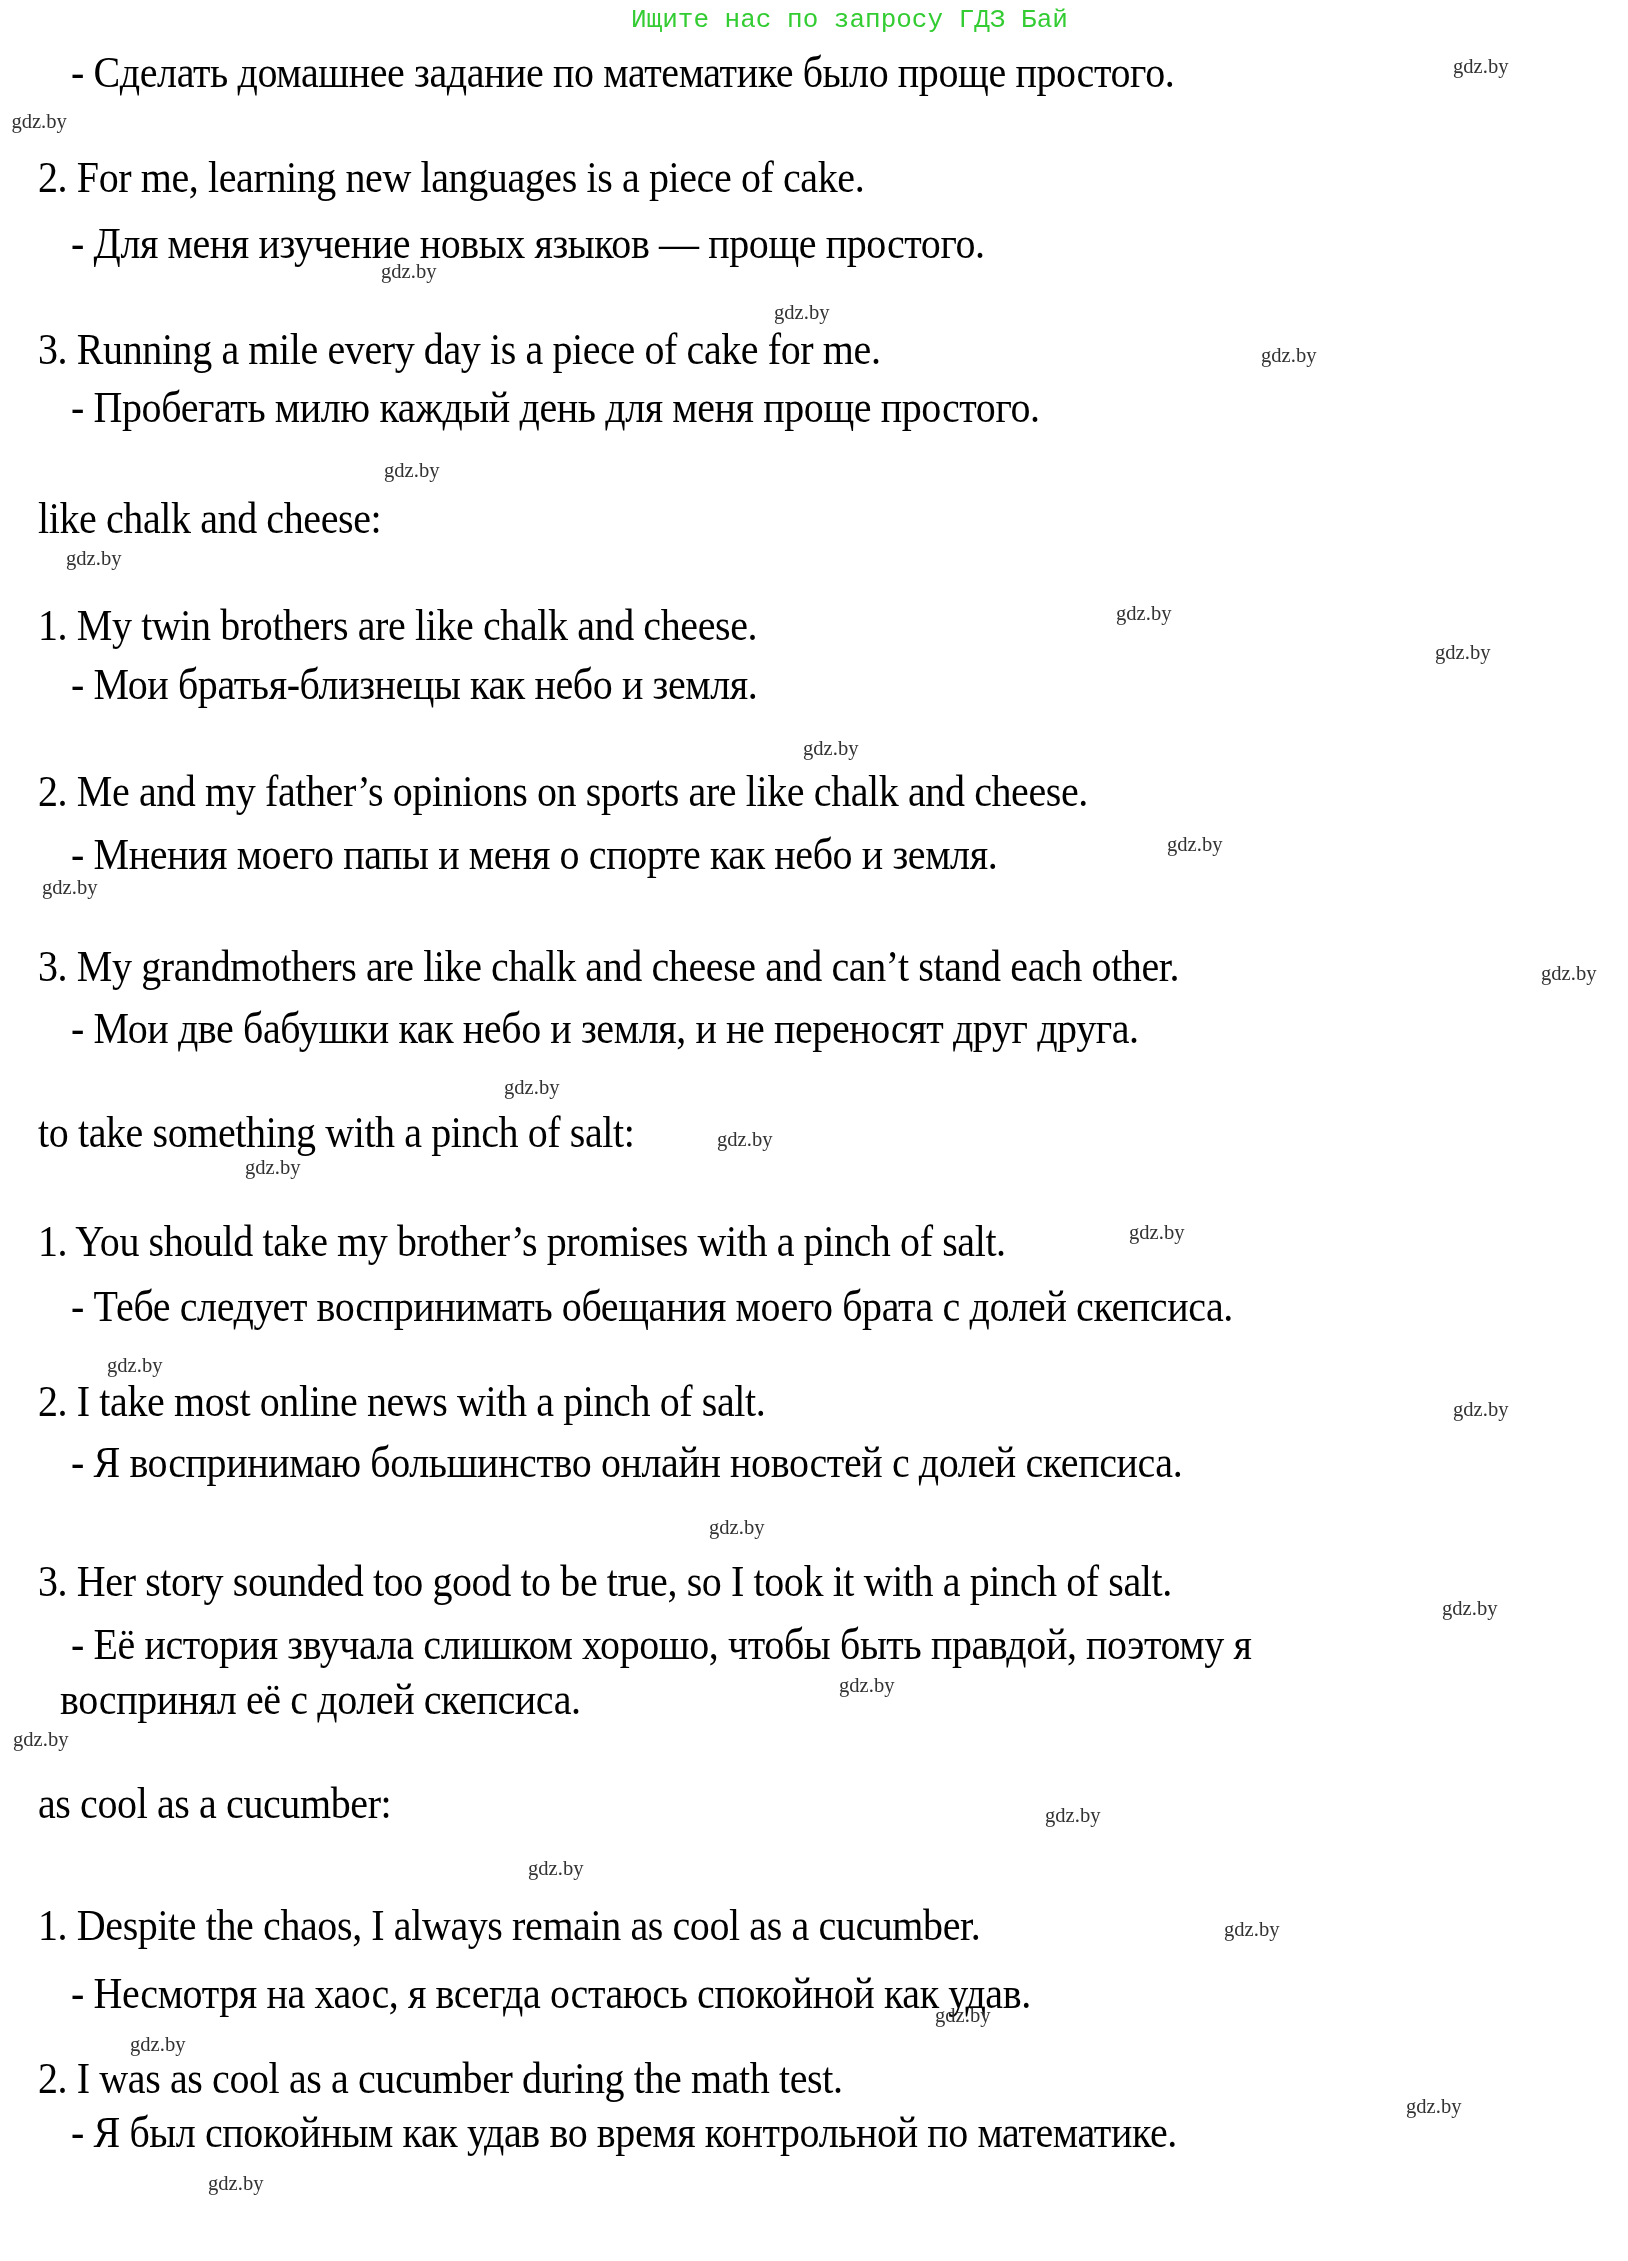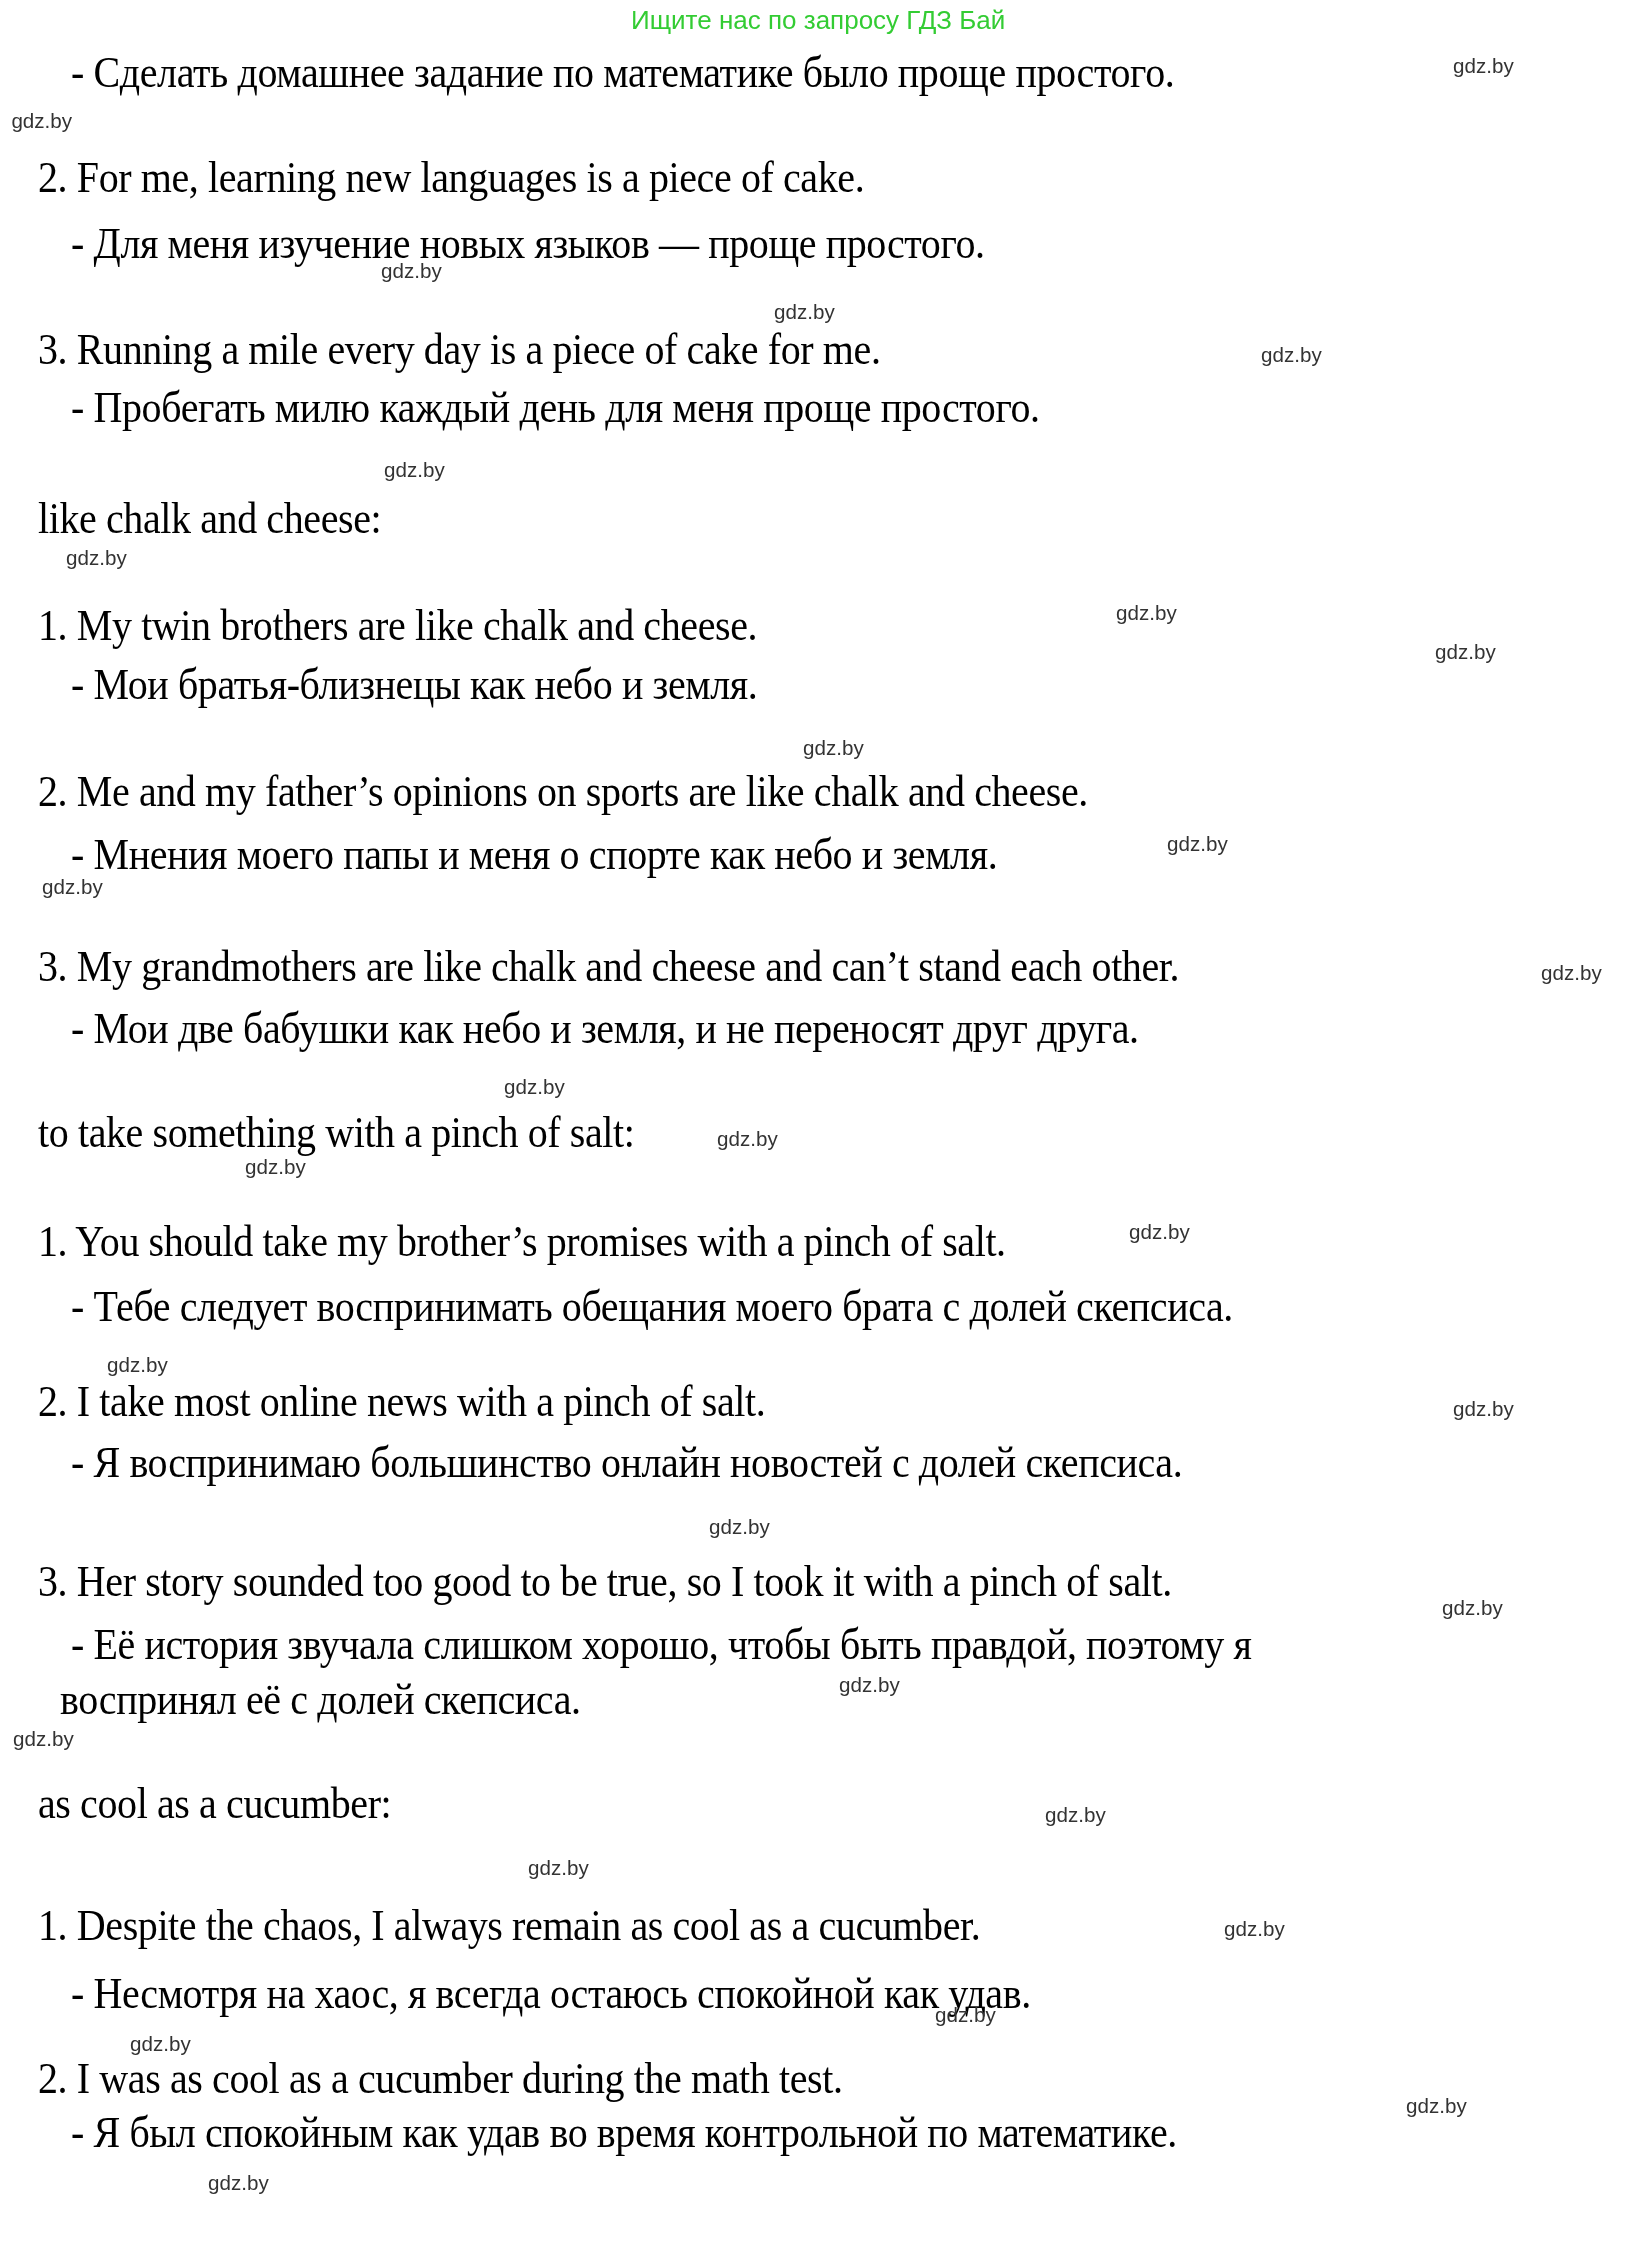--- a/index.html
+++ b/index.html
@@ -8,37 +8,37 @@
     width:1628px;
     height:2261px;
     background:#ffffff;
     overflow:hidden;
     font-family:"Liberation Serif", serif;
     color:#000000;
   }
   .promo{
     position:absolute;
     left:631px; top:4.6px;
-    font-family:Liberation Sans, sans-serif;
+    font-family:Liberation Mono, monospace;
     font-size:26px;
     color:#33cc33;
     white-space:nowrap;
   }
   .ln{
     position:absolute;
     white-space:nowrap;
     font-size:40px;
     letter-spacing:-0.4px;
     transform:scaleY(1.12);
     transform-origin:top left;
     line-height:1;
   }
   .wm{
     position:absolute;
-    font-family:Liberation Sans, sans-serif;
+    font-family:Liberation Serif, serif;
     font-size:20.6px;
     color:#333333;
     white-space:nowrap;
     line-height:1;
   }
   .footer{
     position:absolute;
     left:0; right:0; top:2220px;
     text-align:center;
     font-family:"Liberation Sans", sans-serif;

